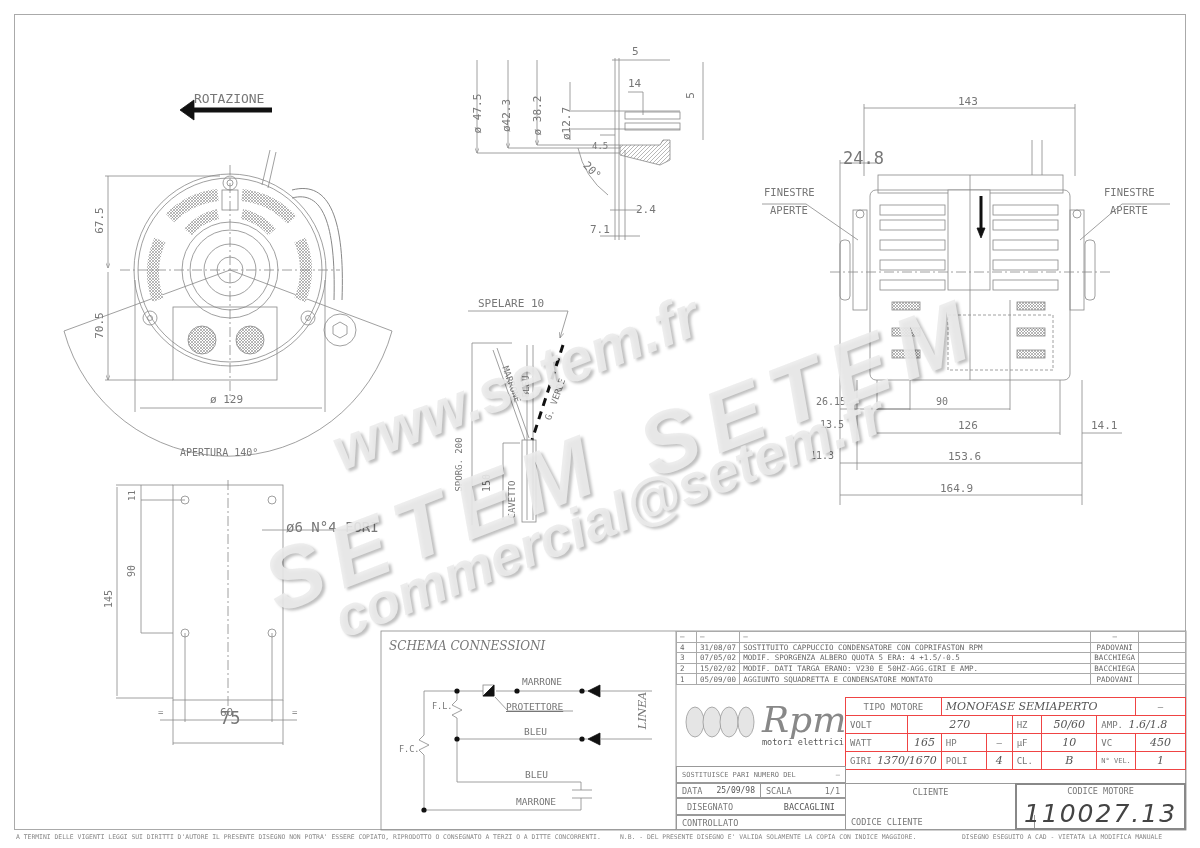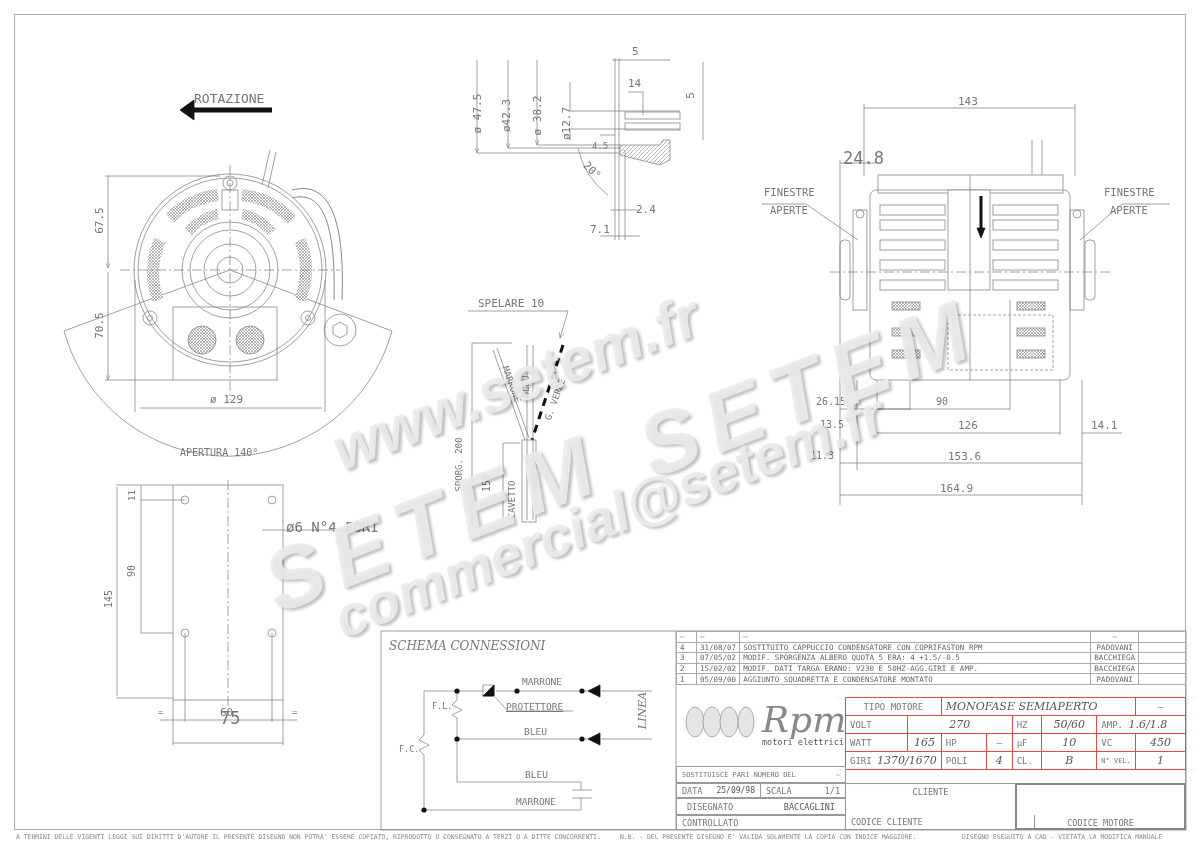--- a/index.html
+++ b/index.html
@@ -442,20 +442,21 @@
 </div>
 
 <div class="cell" style="left:845px;top:783px;width:171px;height:47px;align-items:flex-start;justify-content:center;padding-top:3px;">
   <span>CLIENTE</span>
 </div>
 <div class="cell" style="left:845px;top:815px;width:190px;height:15px;border-top:none;">
   <span>CODICE CLIENTE</span>
 </div>
 <div class="cell" style="left:1015px;top:783px;width:171px;height:47px;border:2px solid #888;flex-direction:column;align-items:center;justify-content:flex-end;padding-top:3px;">
   <span>CODICE MOTORE</span>
+  <span style="font-family:'DejaVu Sans',sans-serif;font-style:italic;font-size:25px;color:#444;letter-spacing:2px;margin-top:3px;">110027.13</span>
 </div>
 
 <span class="footer" style="left:16px;">A TERMINI DELLE VIGENTI LEGGI SUI DIRITTI D'AUTORE IL PRESENTE DISEGNO NON POTRA' ESSERE COPIATO, RIPRODOTTO O CONSEGNATO A TERZI O A DITTE CONCORRENTI.</span>
 <span class="footer" style="left:620px;">N.B. - DEL PRESENTE DISEGNO E' VALIDA SOLAMENTE LA COPIA CON INDICE MAGGIORE.</span>
 <span class="footer" style="left:962px;">DISEGNO ESEGUITO A CAD - VIETATA LA MODIFICA MANUALE</span>
 
 <span class="wm" style="left:322px;top:420px;font-size:60px;transform:rotate(-21deg);">www.setem.fr</span>
 <span class="wm" style="left:250px;top:540px;font-size:86px;transform:rotate(-21deg);letter-spacing:12px;">SETEM</span>
 <span class="wm" style="left:625px;top:405px;font-size:86px;transform:rotate(-21deg);letter-spacing:12px;">SETEM</span>
 <span class="wm" style="left:325px;top:590px;font-size:56px;transform:rotate(-21deg);">commercial@setem.fr</span>

